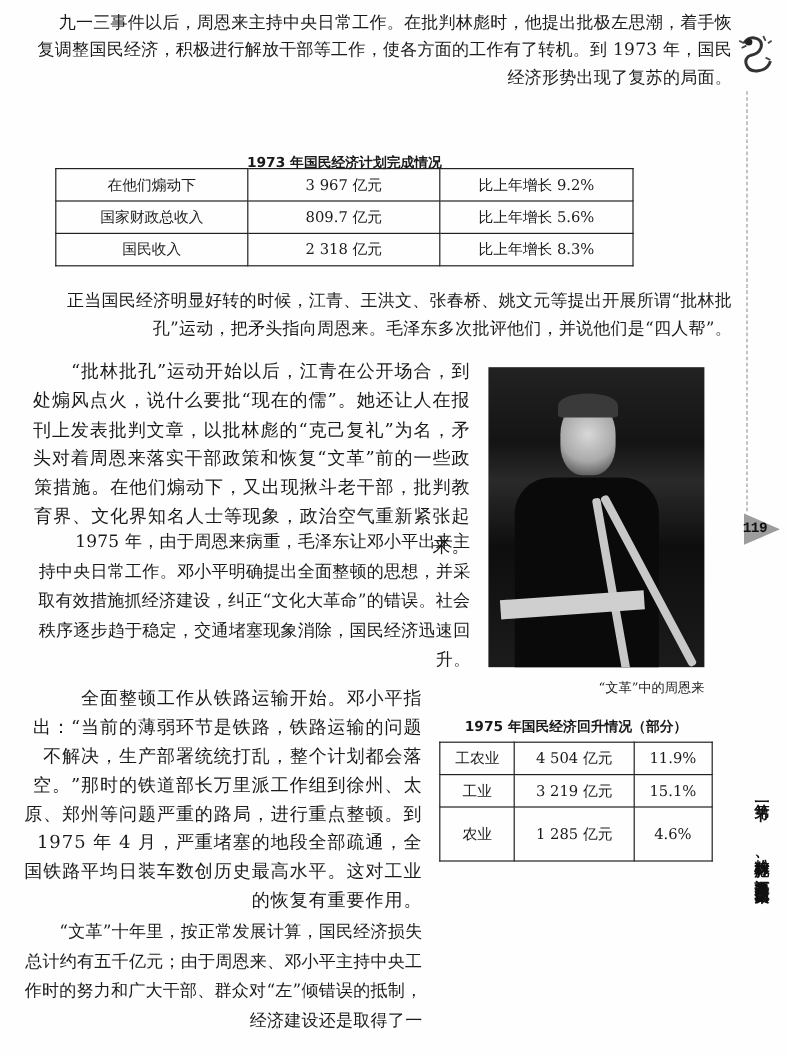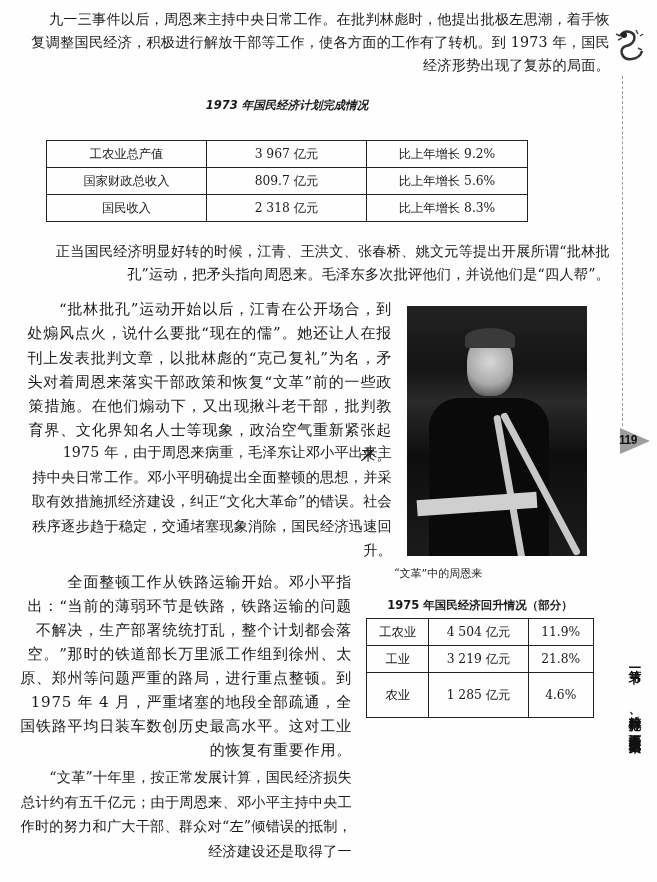--- a/index.html
+++ b/index.html
@@ -15,41 +15,41 @@
   .t1 td { height:27px; }
   .t2 td { padding:0 4px; }
   .photo { background:linear-gradient(180deg,#222 0%,#141414 25%,#2a2a2a 38%,#0e0e0e 60%,#1b1b1b 100%); overflow:hidden; }
   .head { position:absolute; left:60px; top:28px; width:46px; height:62px; border-radius:45% 45% 40% 40%; background:radial-gradient(circle at 50% 45%,#d8d8d8 0%,#a9a9a9 55%,#6a6a6a 80%,#333 100%); }
   .hair { position:absolute; left:58px; top:22px; width:50px; height:20px; border-radius:50% 50% 10% 10%; background:#3a3a3a; }
   .body-shape { position:absolute; left:22px; top:92px; width:120px; height:160px; background:#0a0a0a; border-radius:30px 30px 0 0; }
   .mic { position:absolute; width:7px; background:#c8c8c8; border-radius:3px; }
   .papers { position:absolute; left:10px; top:190px; width:120px; height:16px; background:#cfcfcf; transform:rotate(-4deg); }
   .side-line { position:absolute; left:622px; width:0; border-left:1px dashed #9a9a9a; }
   .page-tab { position:absolute; left:620px; top:428px; width:0; height:0; border-top:13px solid transparent; border-bottom:13px solid transparent; border-left:30px solid #9d9d9d; }
-  .page-num { position:absolute; left:619px; top:433px; font-family:Liberation Sans, sans-serif; font-weight:bold; font-size:12px; color:#111; letter-spacing:-0.5px; }
+  .page-num { position:absolute; left:619px; top:433px; font-family:Liberation Mono, monospace; font-weight:bold; font-size:12px; color:#111; letter-spacing:-0.5px; }
   .vert { position:absolute; left:626px; writing-mode:vertical-rl; font-family:"DejaVu Sans",sans-serif; font-weight:bold; font-size:12.5px; color:#111; letter-spacing:1px; }
   .dragon { position:absolute; left:612px; top:26px; width:36px; height:44px; }
 </style>
 </head>
 <body>
 
 <svg class="dragon" viewBox="0 0 36 44">
   <path d="M8 10 q4 -6 10 -4 q6 2 4 8 q-2 5 -8 6 q-6 2 -4 8 q2 6 10 5 q8 -1 10 -8" stroke="#333" stroke-width="2.5" fill="none"></path>
   <circle cx="12" cy="9" r="3" fill="#222"></circle>
   <path d="M4 8 l4 2 M6 14 l4 -2 M24 4 l2 4 M28 10 l3 -2 M26 22 l4 2" stroke="#444" stroke-width="1.5"></path>
 </svg>
 <div class="side-line" style="top:76px;height:350px;"></div>
 
 <p class="abs p indent" style="left:20px;top:8px;width:590px;">九一三事件以后，周恩来主持中央日常工作。在批判林彪时，他提出批极左思潮，着手恢复调整国民经济，积极进行解放干部等工作，使各方面的工作有了转机。到 1973 年，国民经济形势出现了复苏的局面。</p>
 
-<div class="abs caption-title" style="left:46px;top:98px;width:482px;font-style:italic;">1973 年国民经济计划完成情况</div>
+<div class="abs caption-title" style="left:46px;top:128px;width:482px;">1973 年国民经济计划完成情况</div>
 <table class="abs t1" style="left:46px;top:140px;width:482px;">
   <tbody>
       <tr>
-    <td style="width:160px">工农业总产值</td>
+    <td style="width:160px">在他们煽动下</td>
     <td style="width:160px">3 967 亿元</td>
     <td>比上年增长 9.2%</td>
   </tr>
   <tr>
     <td>国家财政总收入</td>
     <td>809.7 亿元</td>
     <td>比上年增长 5.6%</td>
   </tr>
   <tr>
     <td>国民收入</td>
@@ -64,41 +64,41 @@
 <p class="abs p2 indent" style="left:22px;top:297px;width:370px;">“批林批孔”运动开始以后，江青在公开场合，到处煽风点火，说什么要批“现在的儒”。她还让人在报刊上发表批判文章，以批林彪的“克己复礼”为名，矛头对着周恩来落实干部政策和恢复“文革”前的一些政策措施。在他们煽动下，又出现揪斗老干部，批判教育界、文化界知名人士等现象，政治空气重新紧张起来。</p>
 
 <div class="abs photo" style="left:407px;top:306px;width:180px;height:250px;">
   <div class="body-shape"></div>
   <div class="head"></div>
   <div class="hair"></div>
   <div class="mic" style="left:100px;top:108px;height:160px;transform:rotate(-10deg);"></div>
   <div class="mic" style="left:130px;top:98px;height:160px;transform:rotate(-28deg);"></div>
   <div class="papers"></div>
 </div>
-<div class="abs" style="left:394px;top:566px;width:180px;text-align:left;font-size:11px;">“文革”中的周恩来</div>
+<div class="abs" style="left:407px;top:566px;width:180px;text-align:right;font-size:11px;">“文革”中的周恩来</div>
 
 <div class="page-tab"></div>
 <div class="page-num">119</div>
 
 <p class="abs p indent" style="left:20px;top:440px;width:372px;line-height:24.5px;">1975 年，由于周恩来病重，毛泽东让邓小平出来主持中央日常工作。邓小平明确提出全面整顿的思想，并采取有效措施抓经济建设，纠正“文化大革命”的错误。社会秩序逐步趋于稳定，交通堵塞现象消除，国民经济迅速回升。</p>
 
 <p class="abs p2 indent" style="left:20px;top:570px;width:332px;line-height:24px;">全面整顿工作从铁路运输开始。邓小平指出：“当前的薄弱环节是铁路，铁路运输的问题不解决，生产部署统统打乱，整个计划都会落空。”那时的铁道部长万里派工作组到徐州、太原、郑州等问题严重的路局，进行重点整顿。到 1975 年 4 月，严重堵塞的地段全部疏通，全国铁路平均日装车数创历史最高水平。这对工业的恢复有重要作用。</p>
 
 <div class="abs caption-title" style="left:366px;top:598px;width:228px;">1975 年国民经济回升情况（部分）</div>
 <table class="abs t2" style="left:366px;top:618px;width:228px;">
   <tbody>
   <tr style="height:27px;">
     <td>工农业</td>
     <td>4 504 亿元</td>
     <td>11.9%</td>
   </tr>
   <tr style="height:27px;">
     <td>工业</td>
     <td>3 219 亿元</td>
-    <td>21.8%</td>
+    <td>15.1%</td>
   </tr>
   <tr style="height:45px;">
     <td>农业</td>
     <td>1 285 亿元</td>
     <td>4.6%</td>
   </tr>
 </tbody>
   </table>
 
 <p class="abs p indent" style="left:20px;top:765px;width:332px;line-height:24.5px;"><span>“文革”十年里，按正常发展计算，国民经济损失总计约有五千亿元；由于周恩来、邓小平主持中央工作时的努力和广大干部、群众对“左”倾错误的抵制，经济建设还是取得了一</span></p>

